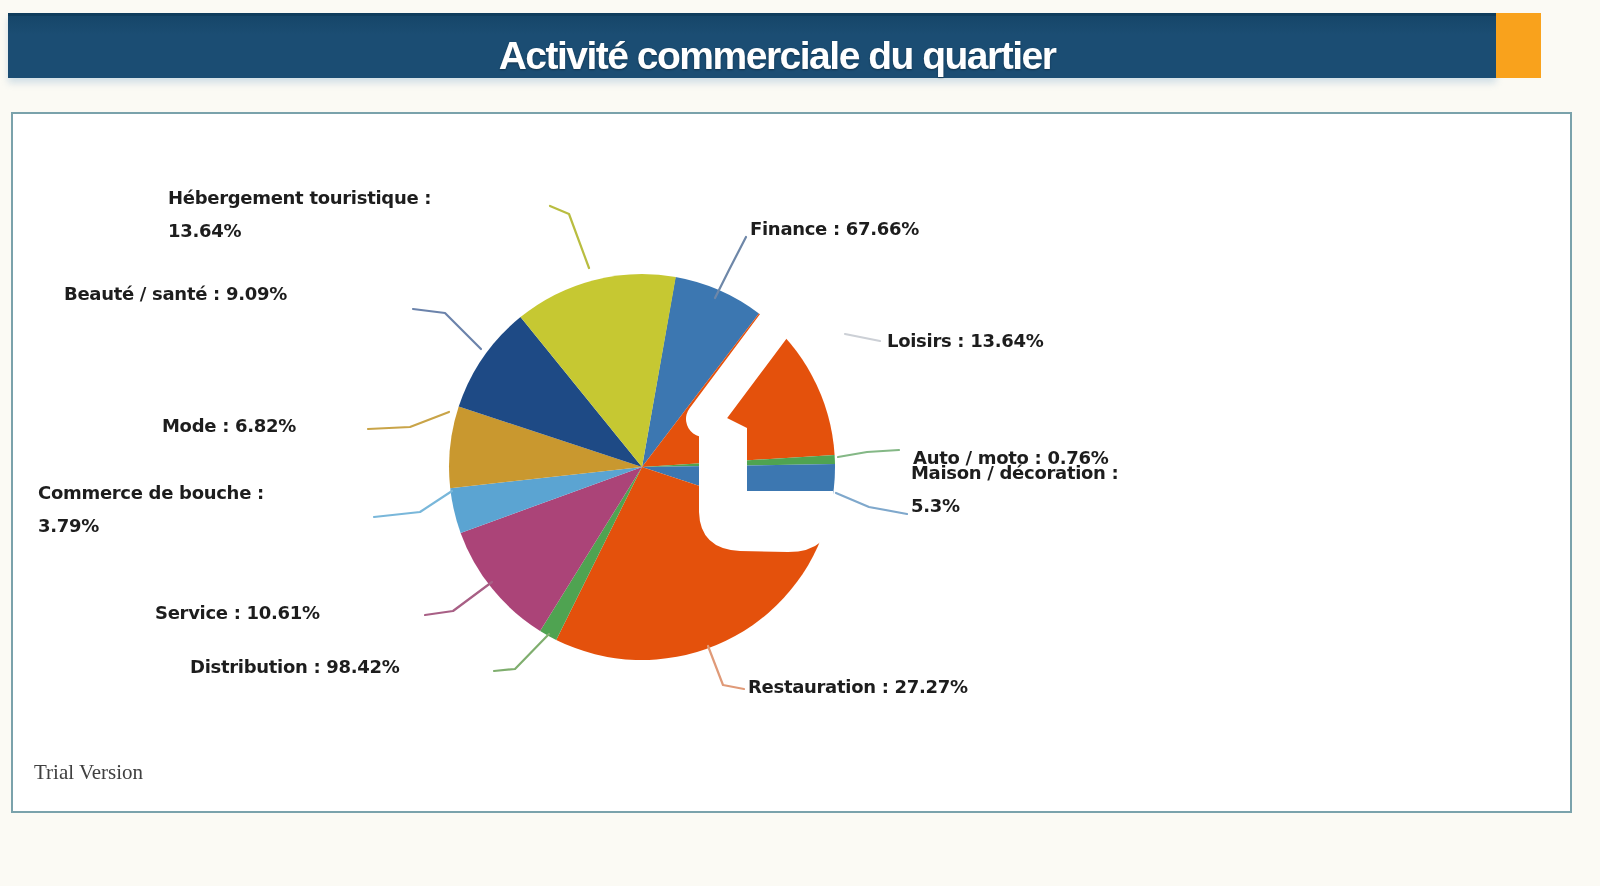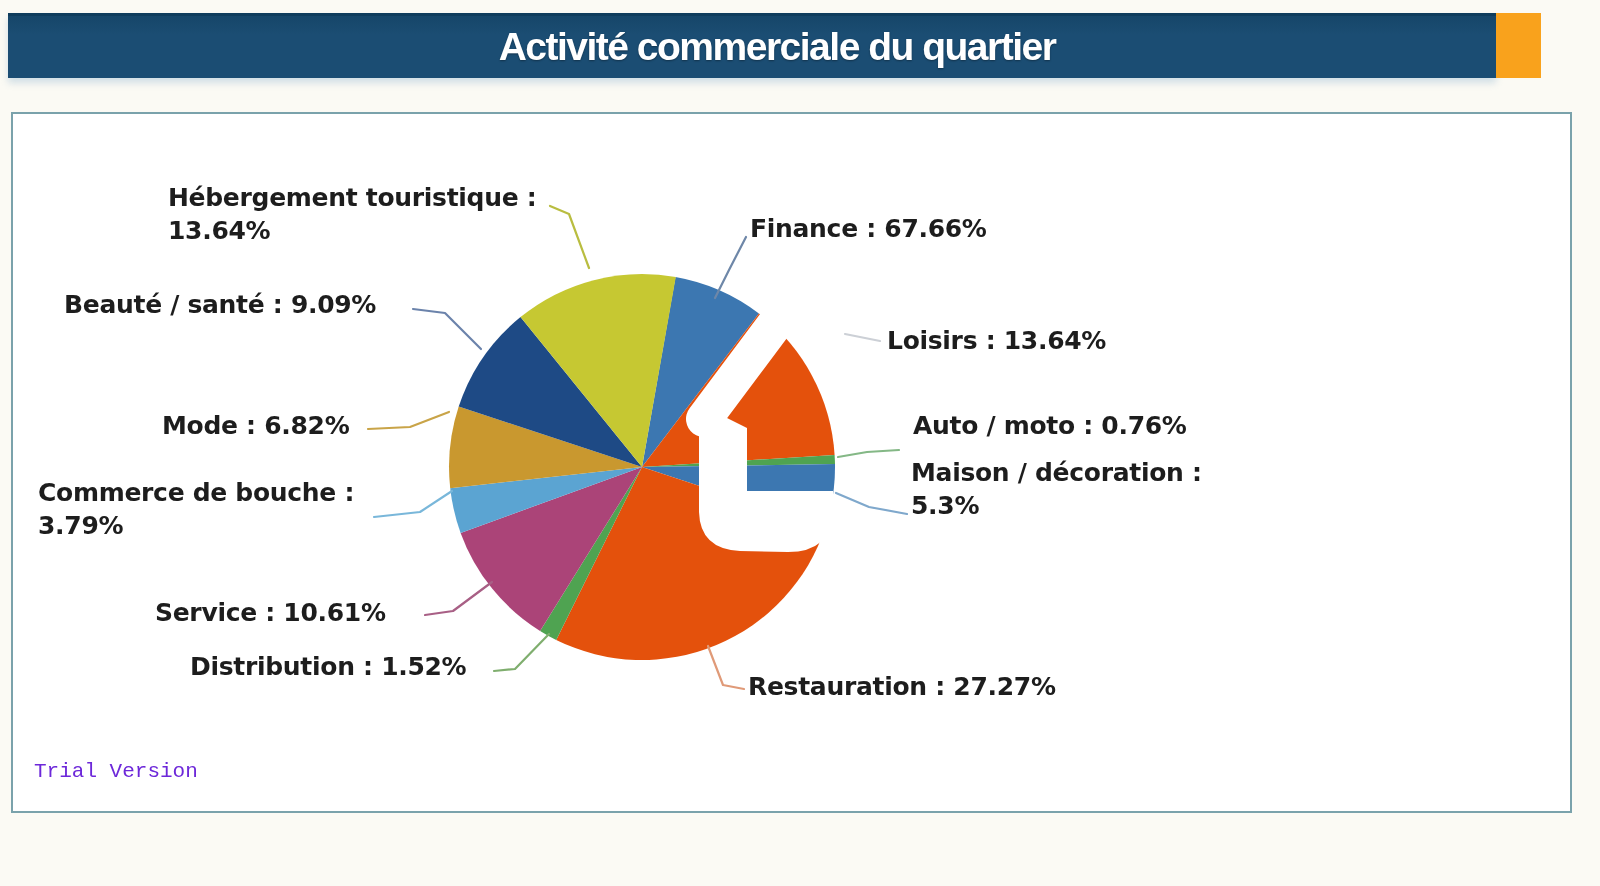--- a/index.html
+++ b/index.html
@@ -7,49 +7,49 @@
     width:1600px;height:886px;position:relative;overflow:hidden;
     background:#fbfaf4;
     font-family:"DejaVu Sans","Liberation Sans",sans-serif;
   }
   
   .title-bar{
     position:absolute;left:8px;top:13px;width:1488px;height:65px;
     background:linear-gradient(#164669,#1d517a 30%,#1b4d73);
     border-top:3px solid #0f3c5c;
     box-sizing:border-box;
-    display:flex;align-items:center;justify-content:center;
+    display:flex;align-items:flex-end;justify-content:center;
     box-shadow:0 5px 7px rgba(160,190,212,.45);
   }
   .title-bar .title-text{
     color:#ffffff;font-weight:700;font-size:39px;letter-spacing:-1.5px;
     font-family:"Liberation Sans",sans-serif;
     transform:translateX(25px);
     text-shadow:0 1px 2px rgba(0,0,0,.35);
     white-space:nowrap;
   }
   .title-accent{
     position:absolute;left:1496px;top:13px;width:45px;height:65px;
   }
   
   .chart-panel{
     position:absolute;left:11px;top:112px;width:1561px;height:701px;
     background:#ffffff;border:2px solid #7aa2ab;box-sizing:border-box;
   }
   .trial-version{
     position:absolute;left:34px;top:760px;
-    font-family:Liberation Mono, monospace;
-    font-size:21px;color:#6d28d9;
+    font-family:Liberation Serif, serif;
+    font-size:21px;color:#404040;
   }
   
   #pie-svg{position:absolute;left:0;top:0;width:1600px;height:886px;}
   
   .callout{
     position:absolute;
-    font-size:25px;font-weight:700;color:#1d1d1d;line-height:33px;
+    font-size:18px;font-weight:700;color:#1d1d1d;line-height:33px;
     white-space:pre-line;letter-spacing:-0.3px;
   }
 </style>
 </head>
 <body>
 
 <div class="title-bar" style="background: linear-gradient(rgb(22, 70, 105), rgb(27, 77, 115) 30%, rgb(27, 77, 115));">
   <span class="title-text">Activité commerciale du quartier</span>
 </div>
 <div class="title-accent" style="background: rgb(249, 162, 28);"></div>
@@ -85,26 +85,26 @@
       <polyline points="425,615 453,611 492,582" fill="none" stroke="#a85f85" stroke-width="2.2" stroke-linecap="round" stroke-linejoin="round"></polyline>
       <polyline points="374,517 420,512 452,491" fill="none" stroke="#79b7da" stroke-width="2.2" stroke-linecap="round" stroke-linejoin="round"></polyline>
       <polyline points="368,429 410,427 449,412" fill="none" stroke="#c9a448" stroke-width="2.2" stroke-linecap="round" stroke-linejoin="round"></polyline>
       <polyline points="413,309 445,313 481,349" fill="none" stroke="#6b83ab" stroke-width="2.2" stroke-linecap="round" stroke-linejoin="round"></polyline>
       <polyline points="550,206 569,214 589,268" fill="none" stroke="#b9bd40" stroke-width="2.2" stroke-linecap="round" stroke-linejoin="round"></polyline>
     </g>
 </svg>
 
 <div class="callout" style="left:750px;top:212px">Finance : 67.66%</div>
 <div class="callout" style="left:887px;top:324px">Loisirs : 13.64%</div>
-<div class="callout" style="left:913px;top:409px">Auto / moto : 0.76%</div>
+<div class="callout" style="left:913px;top:441px">Auto / moto : 0.76%</div>
 <div class="callout" style="left:911px;top:456px">Maison / décoration :
 5.3%</div>
 <div class="callout" style="left:748px;top:670px">Restauration : 27.27%</div>
-<div class="callout" style="left:190px;top:650px">Distribution : 1.52%</div>
+<div class="callout" style="left:190px;top:650px">Distribution : 98.42%</div>
 <div class="callout" style="left:155px;top:596px">Service : 10.61%</div>
 <div class="callout" style="left:38px;top:476px">Commerce de bouche :
 3.79%</div>
 <div class="callout" style="left:162px;top:409px">Mode : 6.82%</div>
-<div class="callout" style="left:64px;top:288px">Beauté / santé : 9.09%</div>
+<div class="callout" style="left:64px;top:277px">Beauté / santé : 9.09%</div>
 <div class="callout" style="left:168px;top:181px">Hébergement touristique :
 13.64%</div>
 
 <div class="trial-version">Trial Version</div>
 
 </body></html>

